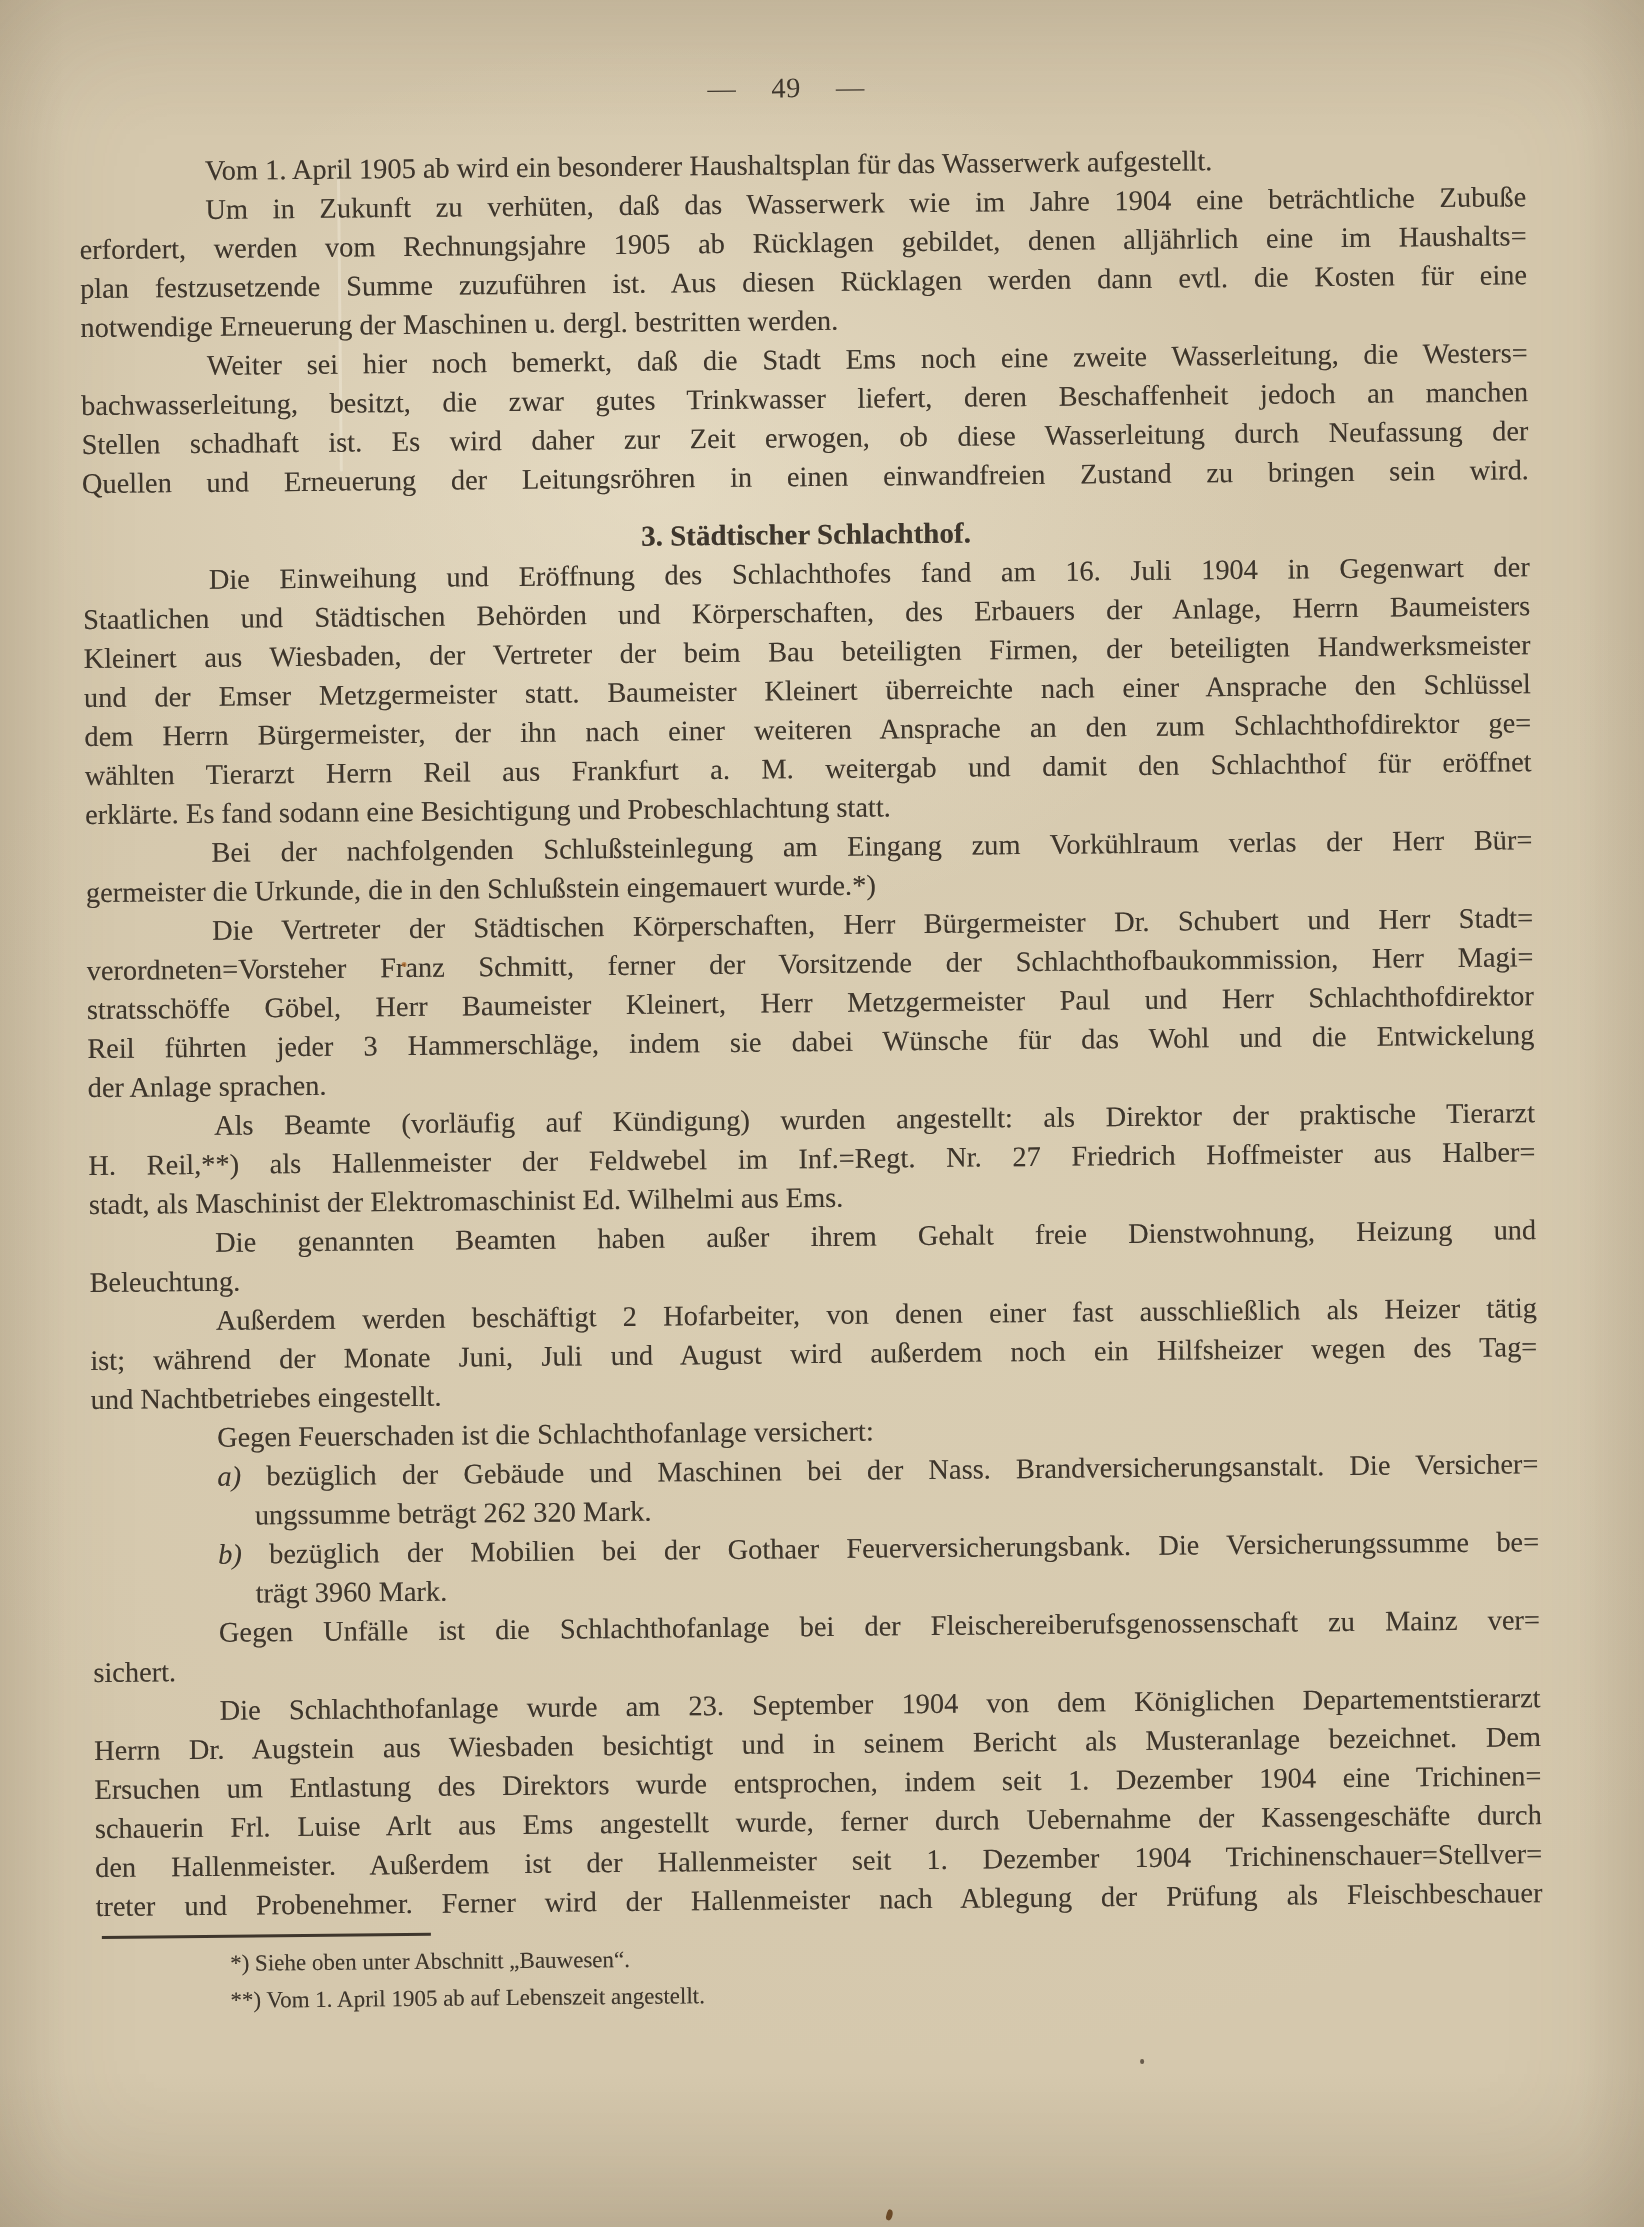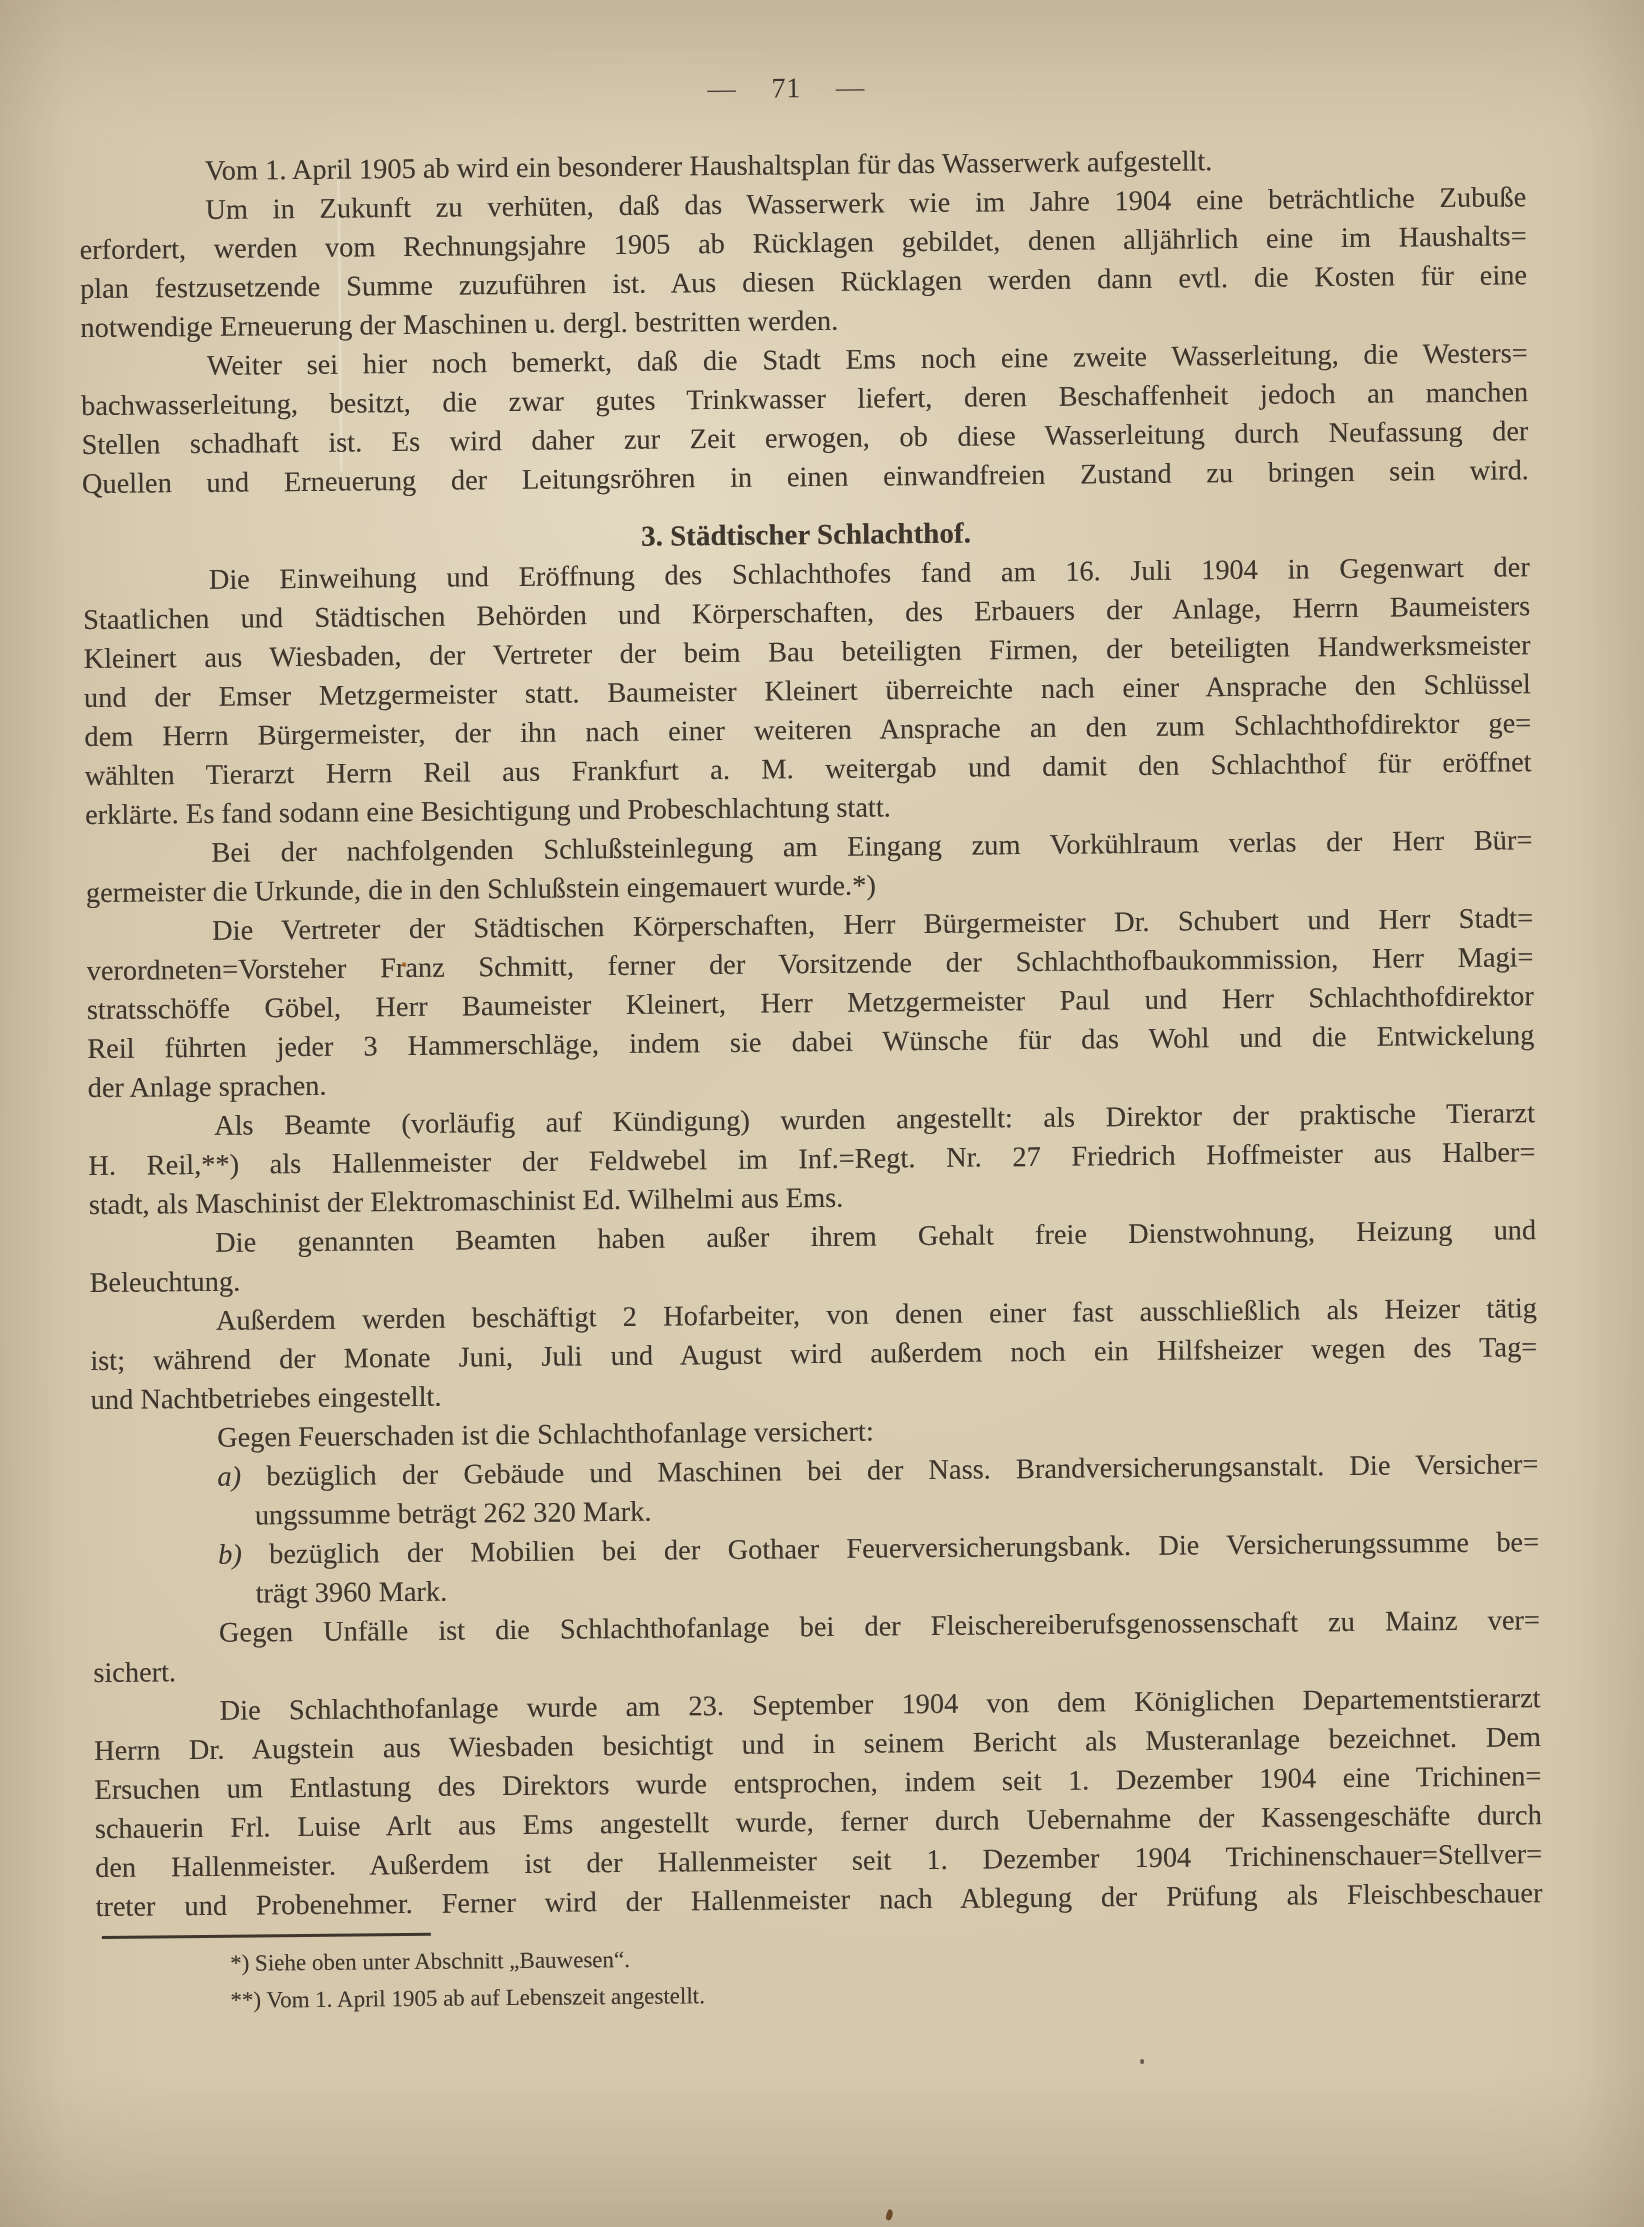--- a/index.html
+++ b/index.html
@@ -60,21 +60,21 @@
 </head>
 <body>
 
 <div class="paper"></div>
 
 <div class="content">
   <div class="streak"></div>
 
   <div class="page-header">
     <span>—</span>
-    <span>71</span>
+    <span>49</span>
     <span>—</span>
   </div>
 
   <div class="text-col">
 
   <div>
         <div class="line ind-first">Vom 1. April 1905 ab wird ein besonderer Haushaltsplan für das Wasserwerk aufgestellt.</div>
       </div>
       <div>
         <div class="line ind-first j">Um in Zukunft zu verhüten, daß das Wasserwerk wie im Jahre 1904 eine beträchtliche Zubuße</div>

